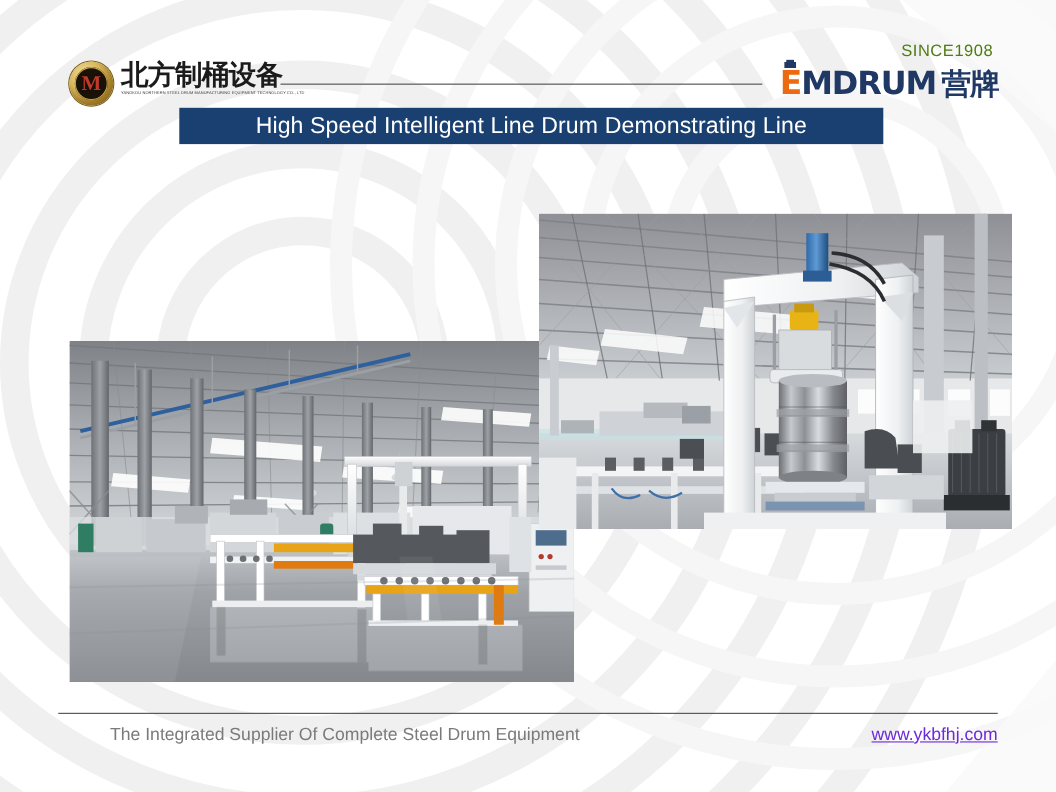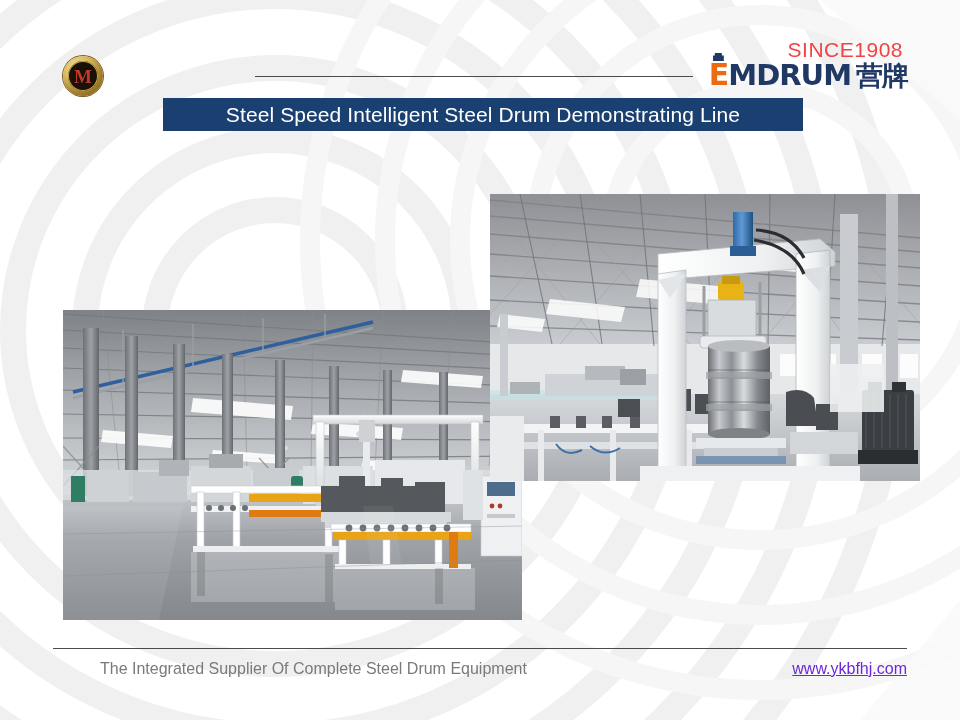--- a/index.html
+++ b/index.html
@@ -114,22 +114,22 @@
     width: 438px;
     height: 1px;
     background: #4b4b4b;
   }
 
   
   #since-label {
     position: absolute;
     right: 57px;
     top: 38px;
-    font-size: 21px;
-    color: #ef4444;
+    font-size: 15px;
+    color: #4d7c0f;
     letter-spacing: 0.5px;
     white-space: nowrap;
   }
   #brand-lockup {
     position: absolute;
     right: 52px;
     top: 60px;
     display: flex;
     align-items: baseline;
     white-space: nowrap;
@@ -280,38 +280,42 @@
       </g>
     </svg>
   </div>
 
   <div id="header">
 
     <div id="logo-lockup">
       <div id="seal">
         <span id="seal-letter">M</span>
       </div>
+      <div id="logo-text-block">
+        <div id="logo-cn">北方制桶设备</div>
+        <div id="logo-en">YANGKOU NORTHERN STEEL DRUM MANUFACTURING EQUIPMENT TECHNOLOGY CO., LTD</div>
+      </div>
     </div>
 
     <div id="header-rule"></div>
 
     <div id="since-label">SINCE1908</div>
 
     <div id="brand-lockup">
       <span id="brand-e-wrap">
         <span id="brand-cap"></span>
         <span id="brand-e">E</span>
       </span>
       <span id="brand-mdrum">MDRUM</span>
       <span id="brand-cn">营牌</span>
     </div>
   </div>
 
   <div id="title-bar">
-    <span id="title-text">Steel Speed Intelligent Steel Drum Demonstrating Line</span>
+    <span id="title-text">High Speed Intelligent Line Drum Demonstrating Line</span>
   </div>
 
   <div class="photo" id="photo-right">
     <svg viewBox="0 0 430 287" preserveAspectRatio="none" aria-hidden="true">
       <defs>
         <linearGradient id="rRoof" x1="0" y1="0" x2="0" y2="1">
           <stop offset="0%" stop-color="#8f9095"></stop>
           <stop offset="55%" stop-color="#b9bcc0"></stop>
           <stop offset="100%" stop-color="#dcdfe2"></stop>
         </linearGradient>

